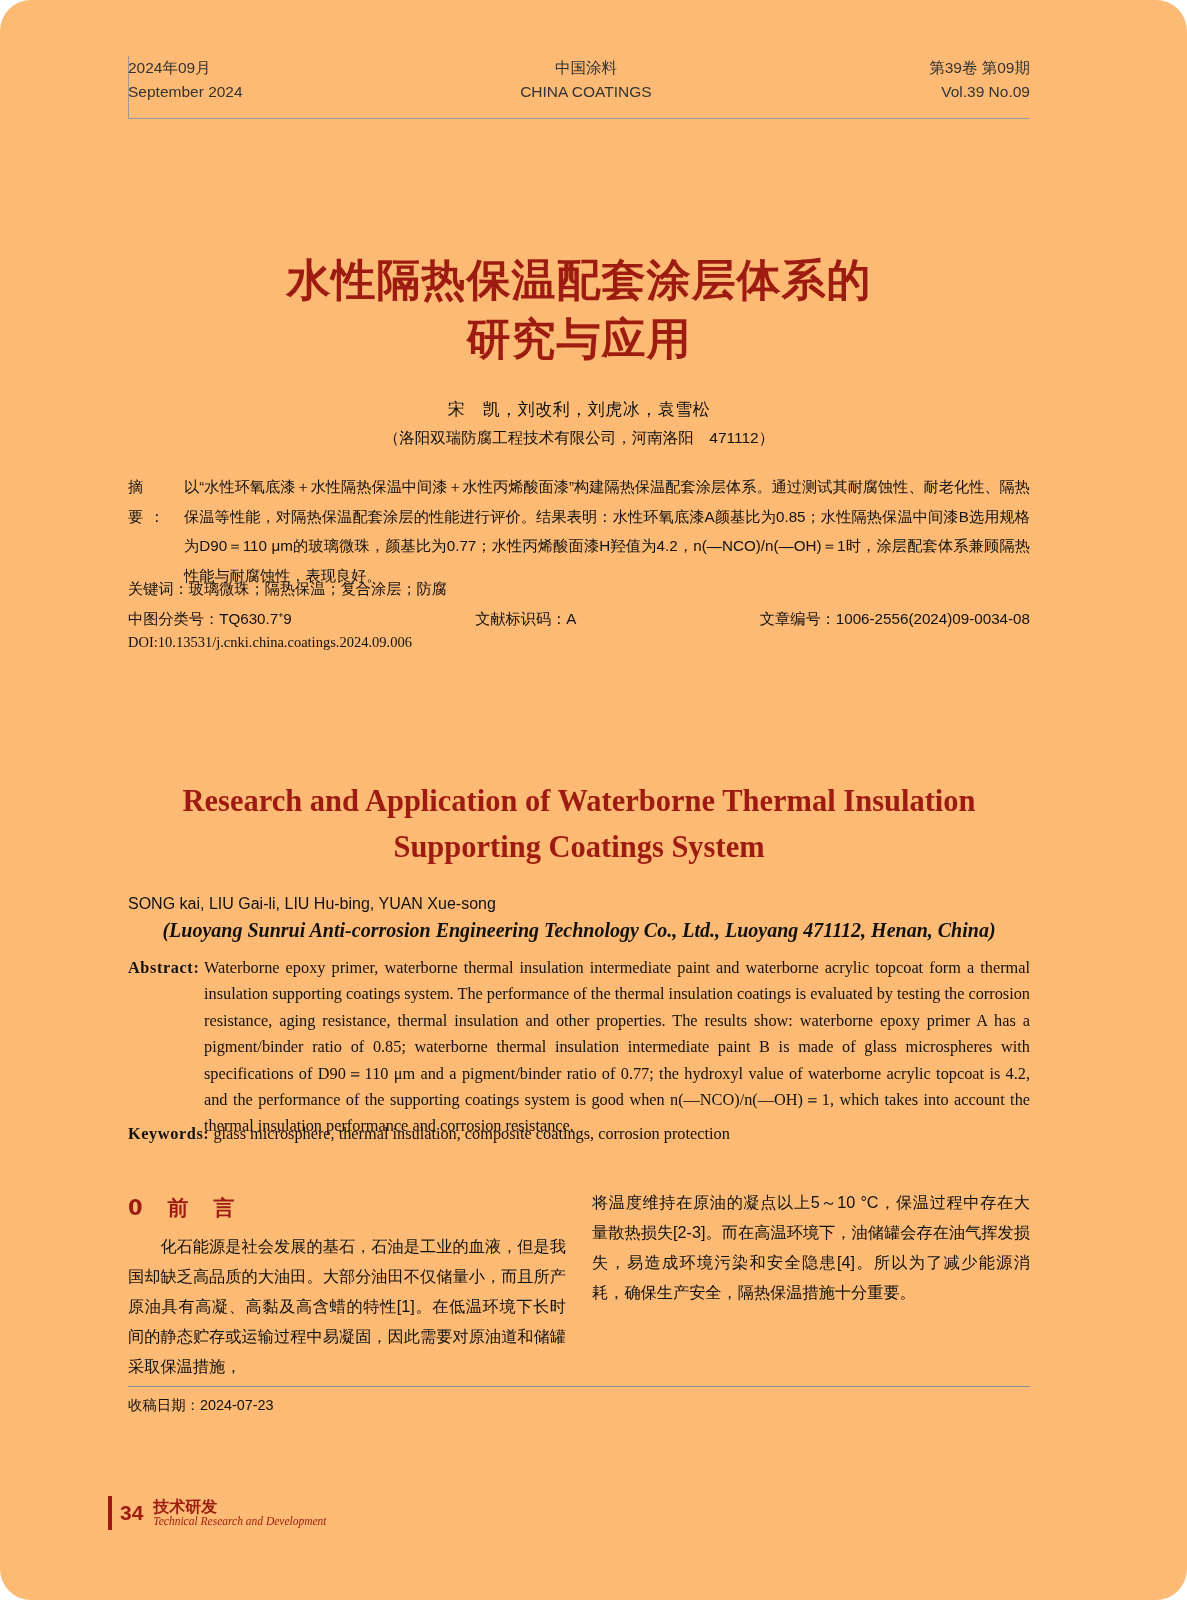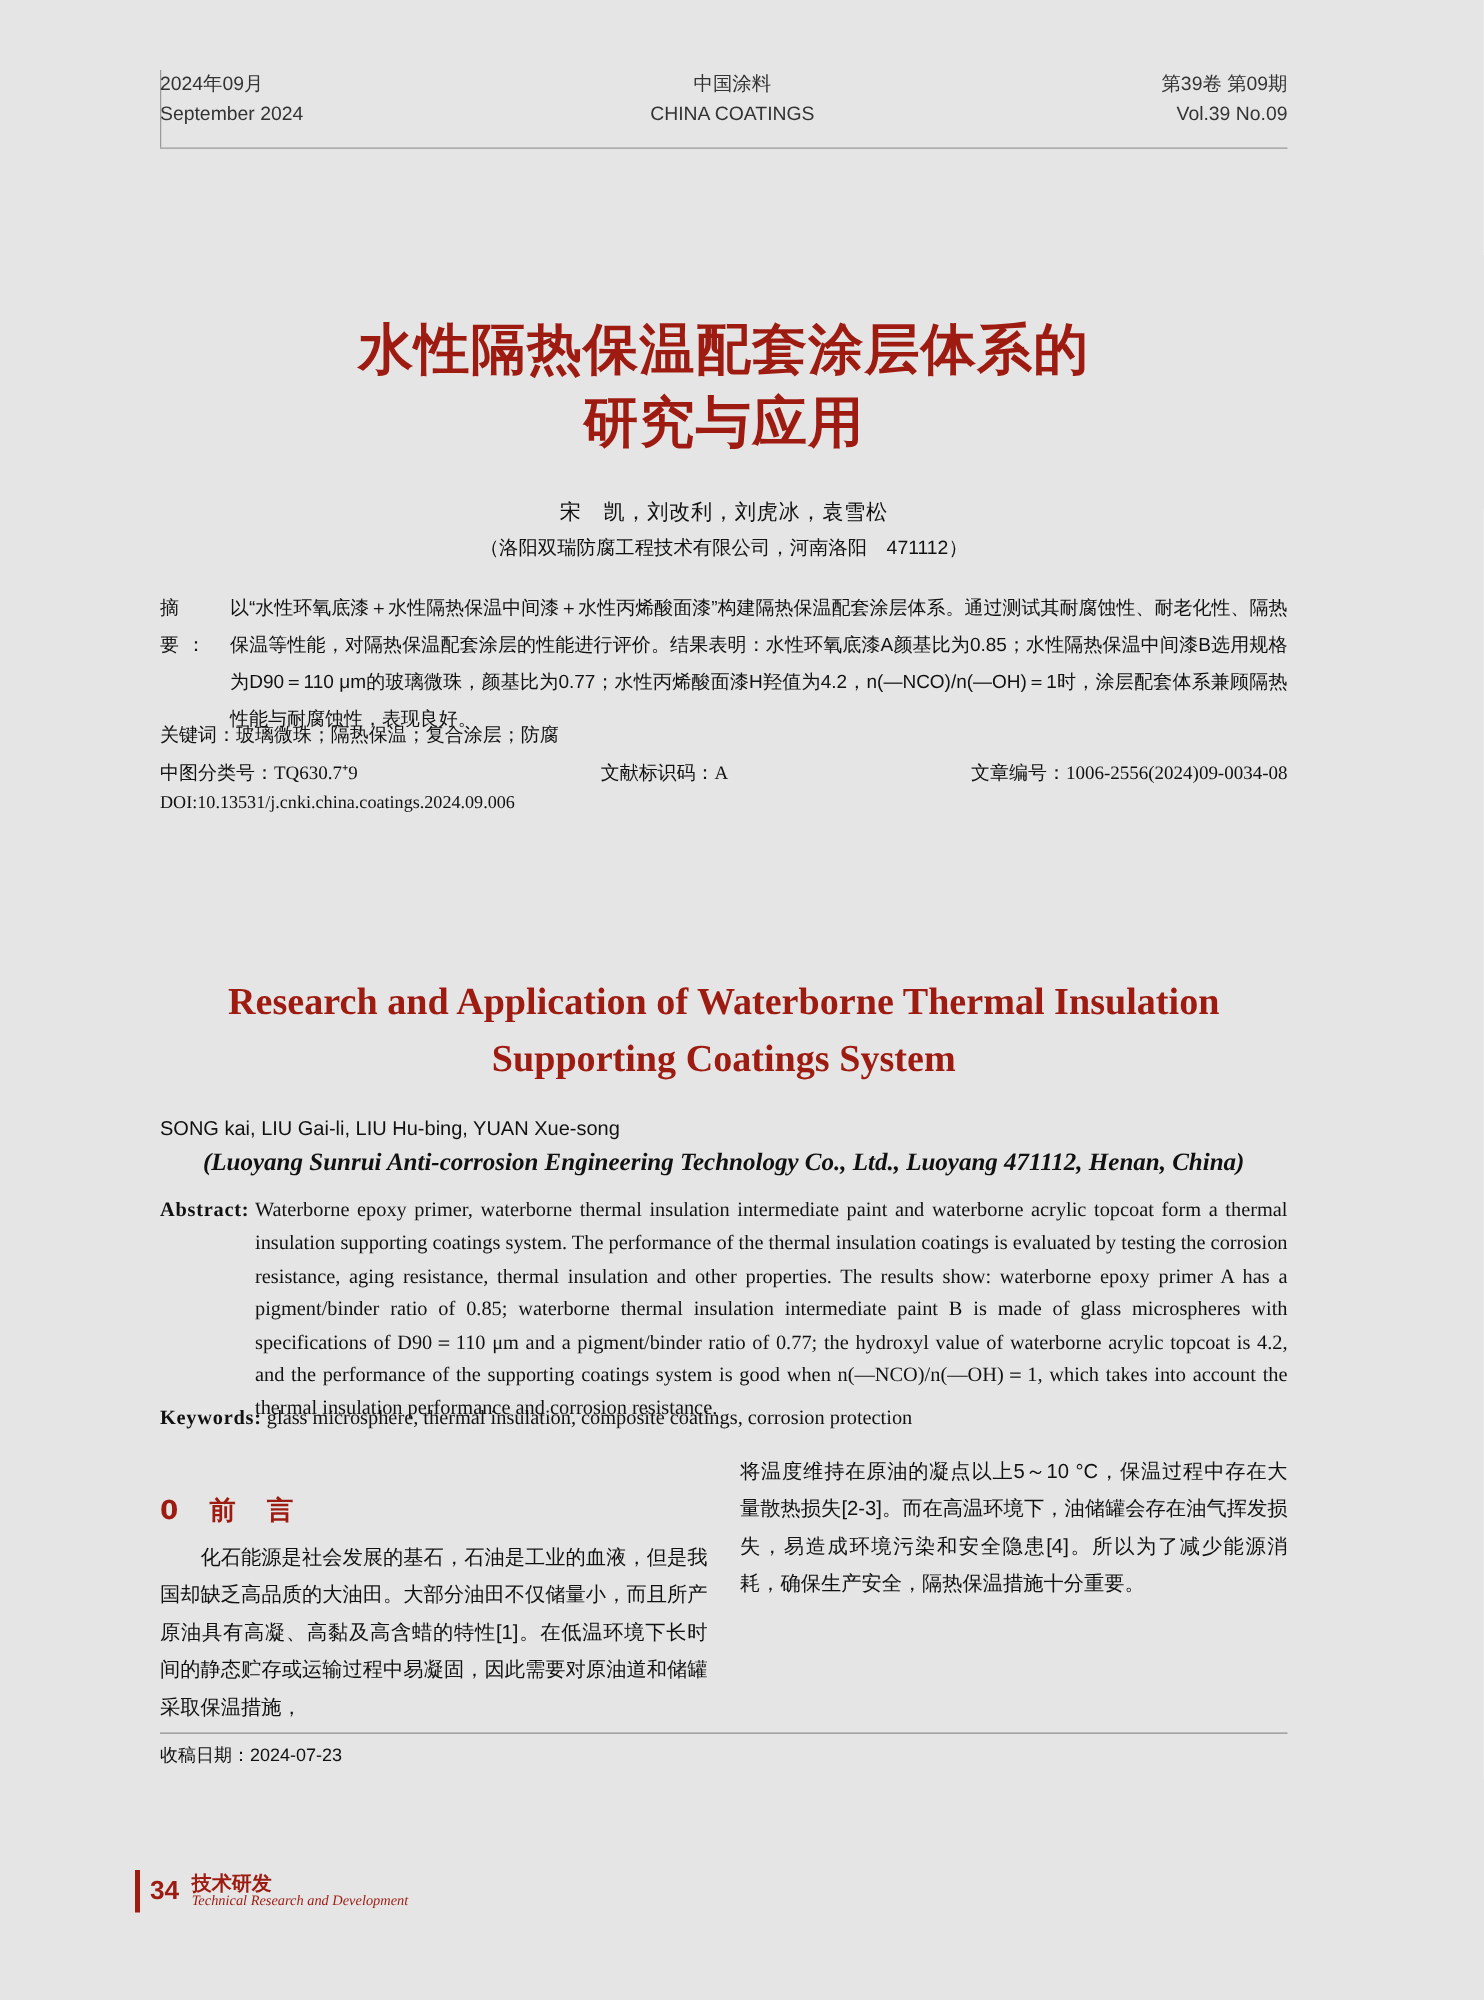--- a/index.html
+++ b/index.html
@@ -13,21 +13,22 @@
     font-family: "Liberation Serif", serif;
     color: #1a1a1a;
     position: relative;
     overflow: hidden;
   }
   .page {
     position: absolute;
     left: 0; top: 0;
     width: 1187px;
     height: 1600px;
-    background: #e5e5e5;
+    background: #fdba74;
+    border-radius: 31px;
   }
   
   .runhead {
     position: absolute;
     left: 128px;
     top: 56px;
     width: 902px;
     display: flex;
     justify-content: space-between;
     align-items: flex-start;
@@ -121,21 +122,21 @@
     font-family: "Liberation Sans", sans-serif;
     font-size: 15.2px;
     color: #111;
     line-height: 1.9;
   }
   .cn-meta {
     position: absolute;
     left: 128px;
     top: 605px;
     width: 902px;
-    font-family: Liberation Serif, serif;
+    font-family: Liberation Sans, sans-serif;
     font-size: 15.2px;
     color: #111;
     display: flex;
     justify-content: space-between;
     line-height: 1.9;
   }
   .cn-doi {
     position: absolute;
     left: 128px;
     top: 634px;
@@ -230,21 +231,21 @@
     width: 438px;
     font-family: "Liberation Sans", sans-serif;
     font-size: 16.2px;
     line-height: 1.85;
     color: #111;
     text-align: justify;
   }
   .col-right {
     position: absolute;
     left: 592px;
-    top: 1163px;
+    top: 1188px;
     width: 438px;
     font-family: "Liberation Sans", sans-serif;
     font-size: 16.2px;
     line-height: 1.85;
     color: #111;
     text-align: justify;
   }
   .indent { text-indent: 2em; display: block; }
 
   

